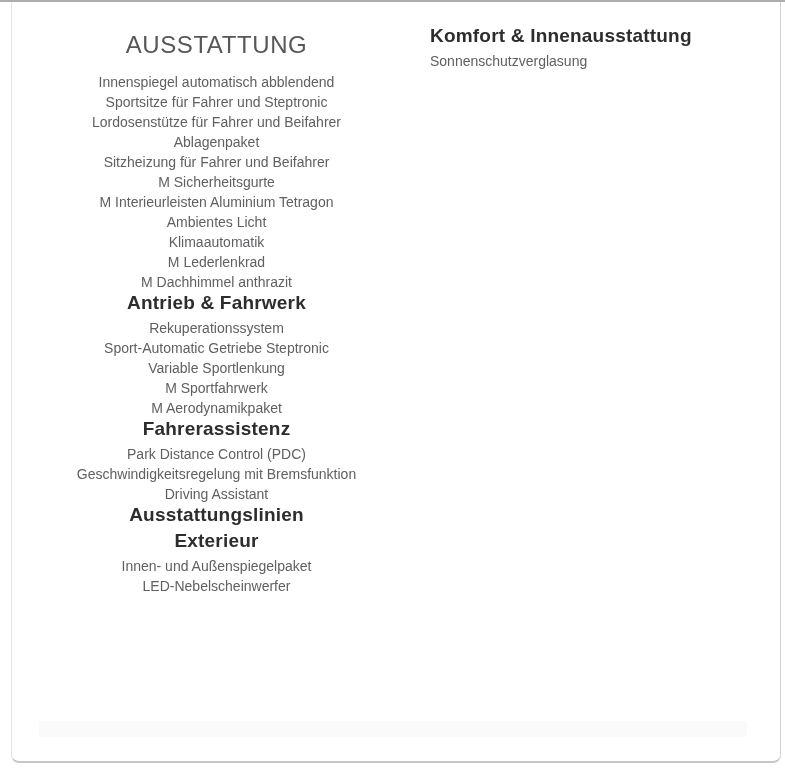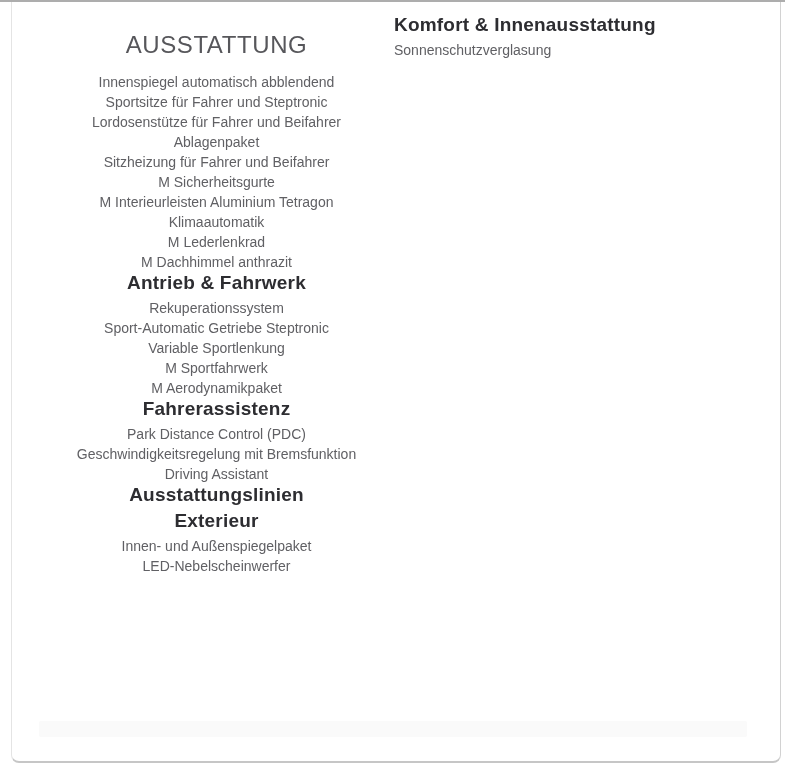--- a/index.html
+++ b/index.html
@@ -24,21 +24,21 @@
     border-bottom: 2px solid #c6c6c6;
     border-radius: 0 0 8px 8px;
   }
   .content {
     display: flex;
     padding-left: 27px;
     box-sizing: border-box;
   }
   .col { box-sizing: border-box; }
   .col-left  { width: 355px; padding-top: 30px; text-align: center; }
-  .col-right { flex: 1; padding-top: 12px; }
+  .col-right { flex: 1; padding-top: 23px; margin-left: 36px; }
   .page-title {
     margin: 0 0 14px 0;
     font-size: 24px; line-height: 26px;
     font-weight: 300;
     letter-spacing: 0.6px;
     color: var(--c-title, #57575b);
   }
   .section { margin: 0; }
   .col .section + .section { }
   .section-heading {
@@ -72,20 +72,21 @@
       <h1 class="page-title">AUSSTATTUNG</h1>
 
     <div class="section">
           <div class="equipment-item">Innenspiegel automatisch abblendend</div>
           <div class="equipment-item">Sportsitze für Fahrer und Steptronic</div>
           <div class="equipment-item">Lordosenstütze für Fahrer und Beifahrer</div>
           <div class="equipment-item">Ablagenpaket</div>
           <div class="equipment-item">Sitzheizung für Fahrer und Beifahrer</div>
           <div class="equipment-item">M Sicherheitsgurte</div>
           <div class="equipment-item">M Interieurleisten Aluminium Tetragon</div>
+          <div class="equipment-item">Ambientes Licht</div>
           <div class="equipment-item">Klimaautomatik</div>
           <div class="equipment-item">M Lederlenkrad</div>
           <div class="equipment-item">M Dachhimmel anthrazit</div>
         </div>
         <div class="section">
           <h2 class="section-heading">Antrieb &amp; Fahrwerk</h2>
           <div class="equipment-item">Rekuperationssystem</div>
           <div class="equipment-item">Sport-Automatic Getriebe Steptronic</div>
           <div class="equipment-item">Variable Sportlenkung</div>
           <div class="equipment-item">M Sportfahrwerk</div>

